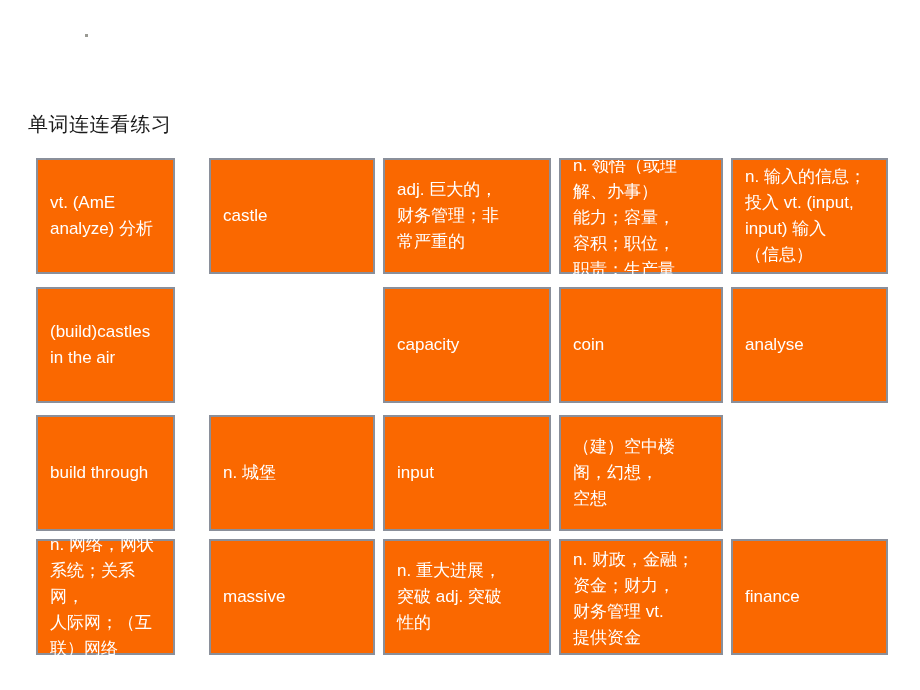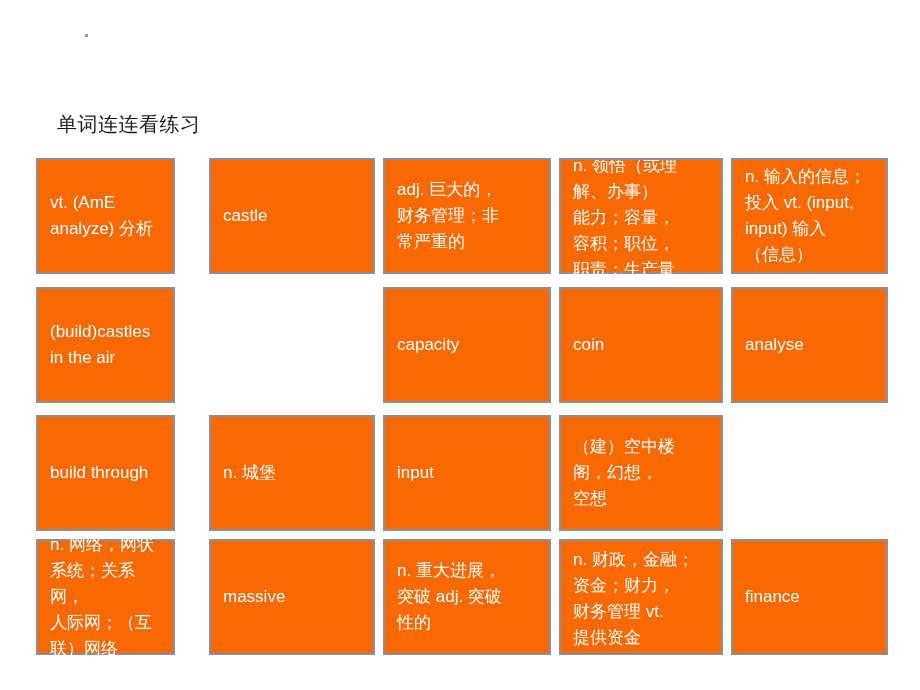--- a/index.html
+++ b/index.html
@@ -27,21 +27,21 @@
     position: absolute;
     left: 85px;
     top: 34px;
     width: 3px;
     height: 3px;
     background: #9a9a93;
   }
 
   .slide-title {
     position: absolute;
-    left: 57px;
+    left: 28px;
     top: 110px;
     font-size: 20px;
     line-height: 28px;
     color: #1a1a1a;
     font-family: "Liberation Serif", "DejaVu Serif", serif;
     white-space: nowrap;
     letter-spacing: 0.5px;
   }
 
   .card-grid {

